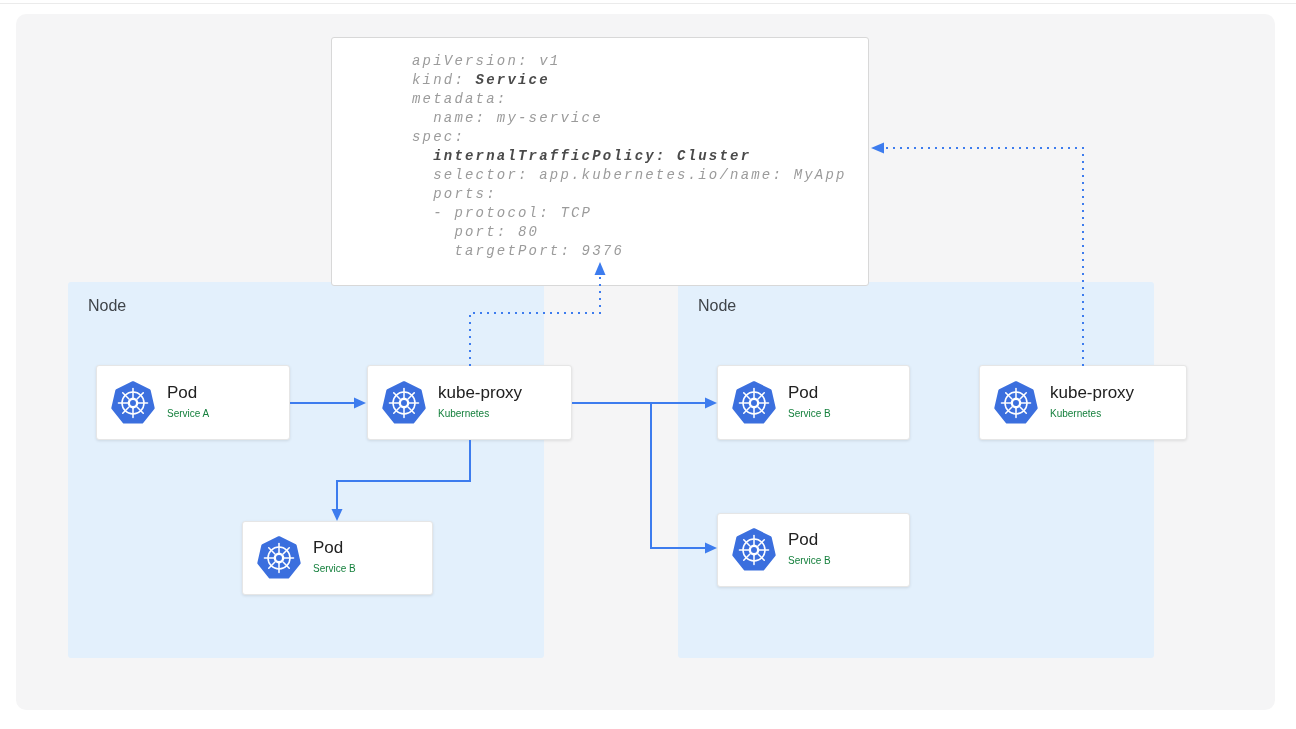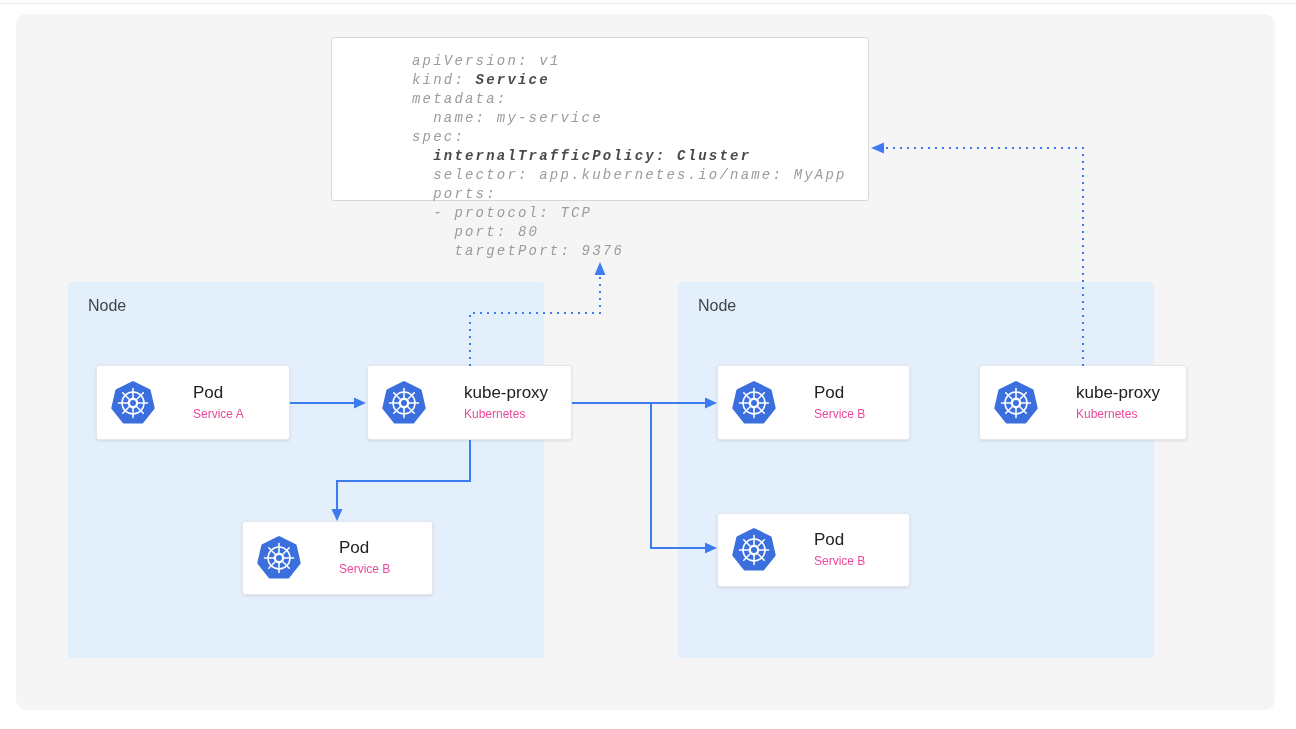--- a/index.html
+++ b/index.html
@@ -2,40 +2,40 @@
 <html><head>
 <meta charset="utf-8">
 <style>
   html,body{margin:0;padding:0;background:#ffffff;}
   .page{position:relative;width:1296px;height:729px;background:#ffffff;overflow:hidden;
         font-family:"Liberation Sans",sans-serif;}
   .top-rule{position:absolute;left:0;top:3px;width:100%;height:1px;background:#ebebeb;}
   .canvas{position:absolute;left:16px;top:14px;width:1259px;height:696px;
           background:#f5f5f6;border-radius:10px;}
   
-  .yaml-box{position:absolute;left:331px;top:37px;width:538px;height:164px;
+  .yaml-box{position:absolute;left:331px;top:37px;width:538px;height:249px;
             background:#ffffff;border:1px solid #d8d8d8;border-radius:3px;box-sizing:border-box;z-index:3;}
   .code{position:absolute;left:80px;top:14px;
         font-family:"Liberation Mono",monospace;font-style:italic;
         font-size:14px;line-height:19px;letter-spacing:2.2px;color:#9b9b9b;white-space:pre;}
   .code-line{white-space:pre;}
   .code-bold{font-weight:bold;color:#4a4a4a;font-family:Liberation Mono, monospace;}
   
   .node{position:absolute;width:476px;height:376px;background:#e3f0fc;border-radius:3px;z-index:1;}
   .node-left{left:68px;top:282px;}
   .node-right{left:678px;top:282px;}
   .node-label{position:absolute;left:20px;top:15px;font-size:16px;color:#3f4449;}
   
   .card{position:absolute;background:#ffffff;border:1px solid #e6e6e6;border-radius:3px;
         box-shadow:0 1px 3px rgba(0,0,0,.10);box-sizing:border-box;
         display:flex;align-items:center;z-index:4;}
   .logo{width:44px;height:44px;margin-left:14px;flex:0 0 auto;}
-  .card-text{margin-left:38px;}
+  .card-text{margin-left:12px;}
   .card-title{font-size:17px;color:#212121;line-height:22px;}
-  .card-subtitle{font-size:12px;color:#ec4899;line-height:20px;}
+  .card-subtitle{font-size:10px;color:#15803d;line-height:20px;}
   .card-pod-a{left:96px;top:365px;width:194px;height:75px;}
   .card-kp-left{left:367px;top:365px;width:205px;height:75px;}
   .card-pod-b-left{left:242px;top:521px;width:191px;height:74px;}
   .card-pod-b-rt{left:717px;top:365px;width:193px;height:75px;}
   .card-pod-b-rb{left:717px;top:513px;width:193px;height:74px;}
   .card-kp-right{left:979px;top:365px;width:208px;height:75px;}
   .arrows{position:absolute;left:0;top:0;width:1296px;height:729px;z-index:5;pointer-events:none;}
   .defs-holder{position:absolute;width:0;height:0;overflow:hidden;}
 </style>
 </head>

